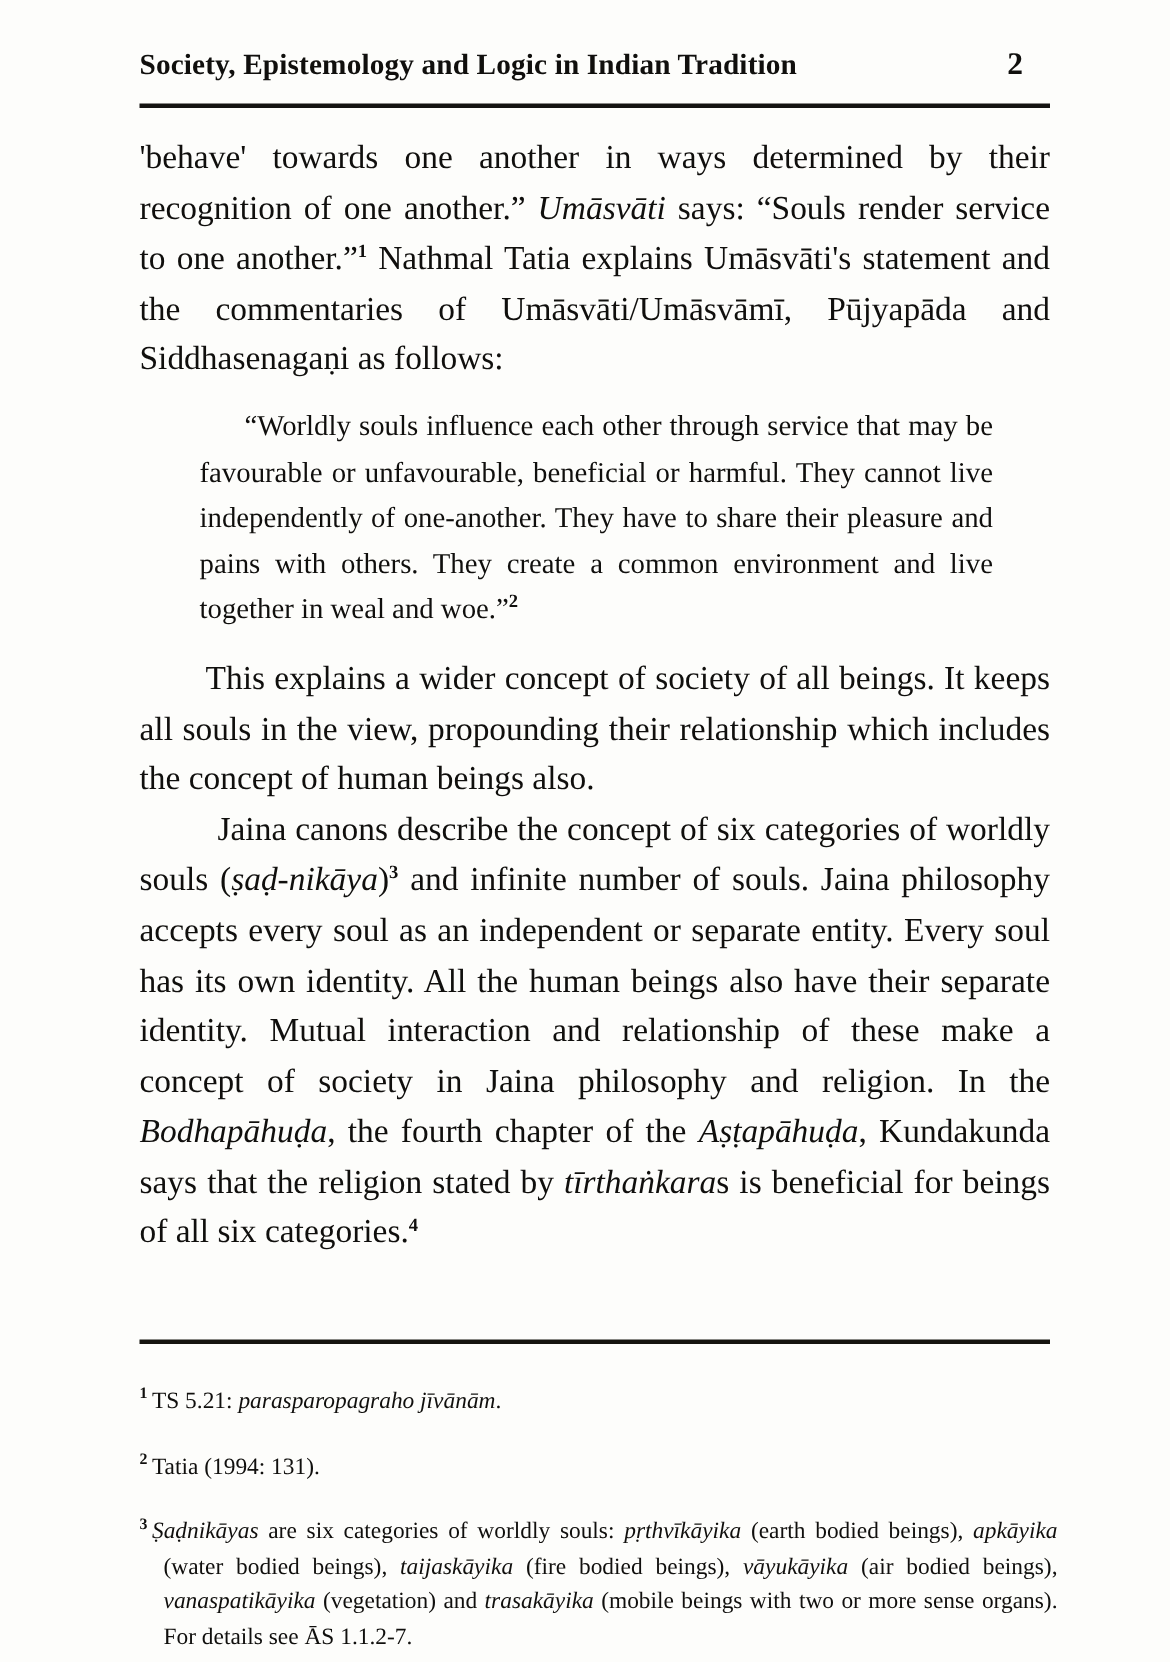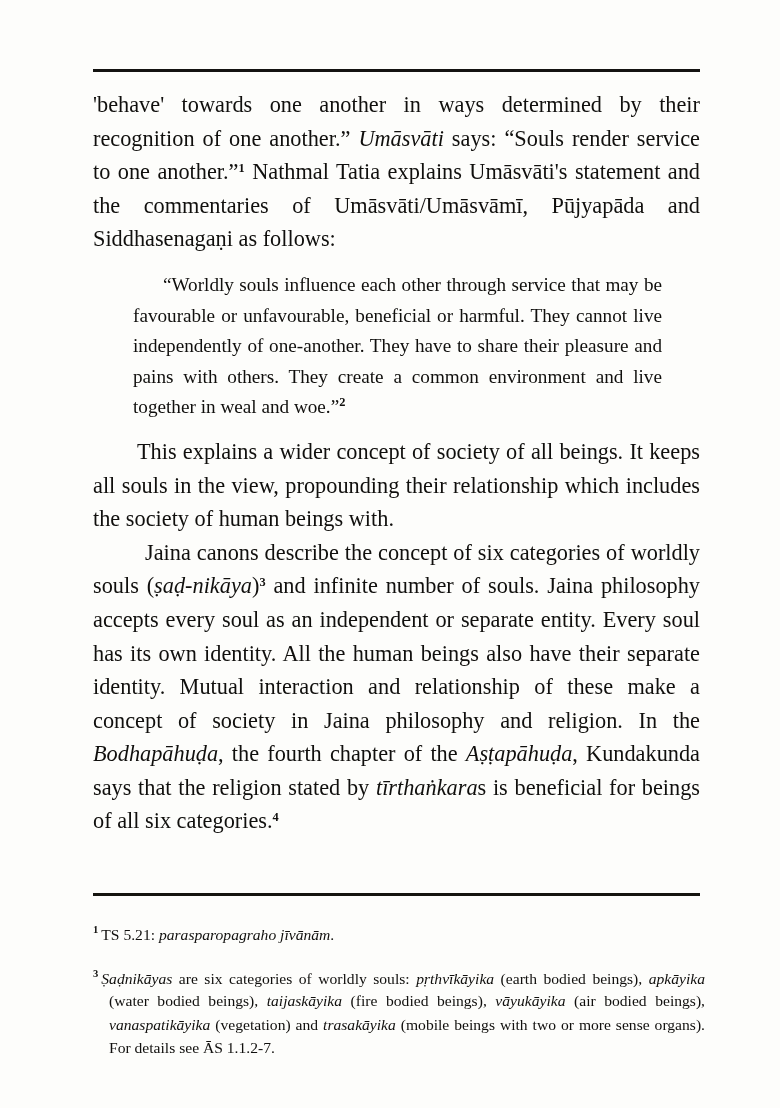--- a/index.html
+++ b/index.html
@@ -117,40 +117,45 @@
     font-weight: 700;
     line-height: 0;
   }
   i, em { font-style: italic; }
 </style>
 </head>
 <body>
 
 <div class="page">
 
+  <div class="runhead">
+    <span class="runhead-title">Society, Epistemology and Logic in Indian Tradition</span>
+    <span class="runhead-folio">2</span>
+  </div>
   <div class="head-rule"></div>
 
   <div class="body">
 
     <p class="para"><span>'behave' towards one another in ways determined by their recognition of one another.” </span><i>Umāsvāti</i><span> says: “Souls render service to one another.”</span><sup class="ref">1</sup><span> Nathmal Tatia  explains Umāsvāti's statement and the commentaries of Umāsvāti/Umāsvāmī, Pūjyapāda and Siddhasenagaṇi as follows:</span></p>
 
     <div class="blockquote"><span>“Worldly souls influence each other through service that may be favourable or unfavourable, beneficial or harmful. They cannot live independently of one-another. They have to share their pleasure and pains with others. They create a common environment and live together in weal and woe.”</span><sup class="ref">2</sup></div>
 
-    <p class="para indent gap-top">This explains a wider concept of society of all beings. It keeps all souls in the view, propounding their relationship which includes the society of human beings with.</p>
+    <p class="para indent gap-top">This explains a wider concept of society of all beings. It keeps all souls in the view, propounding their relationship which includes the concept of human beings also.</p>
 
     <p class="para indent-wide"><span>Jaina canons describe the concept of six categories of worldly souls (</span><i>ṣaḍ-nikāya</i><span>)</span><sup class="ref">3</sup><span> and infinite number of souls. Jaina philosophy accepts every soul as an independent or separate entity. Every soul has its own identity. All the human beings also have their separate identity. Mutual interaction and relationship of these make a concept of society in Jaina philosophy and religion. In the </span><i>Bodhapāhuḍa</i><span>, the fourth chapter of the </span><i>Aṣṭapāhuḍa</i><span>, Kundakunda says that the religion stated by </span><i>tīrthaṅkara</i><span>s is beneficial for beings of all six categories.</span><sup class="ref">4</sup></p>
 
 
   </div>
 
   <div class="fn-rule"></div>
 
   <div class="footnotes">
 
     <p class="fn"><span class="fn-marker">1</span><span>TS 5.21: </span><i>parasparopagraho jīvānām</i><span>.</span></p>
 
+    <p class="fn"><span class="fn-marker">2</span><span>Tatia (1994: 131).</span></p>
 
     <p class="fn justified"><span class="fn-marker">3</span><i>Ṣaḍnikāyas</i><span> are six categories of worldly souls: </span><i>pṛthvīkāyika</i><span> (earth bodied beings), </span><i>apkāyika</i><span>  (water bodied beings), </span><i>taijaskāyika</i><span> (fire bodied beings), </span><i>vāyukāyika</i><span> (air bodied beings),  </span><i>vanaspatikāyika</i><span> (vegetation) and </span><i>trasakāyika</i><span> (mobile beings with two or more sense organs).  For details see ĀS 1.1.2-7.</span></p>
 
 
   </div>
 
 </div>
 
 </body></html>

